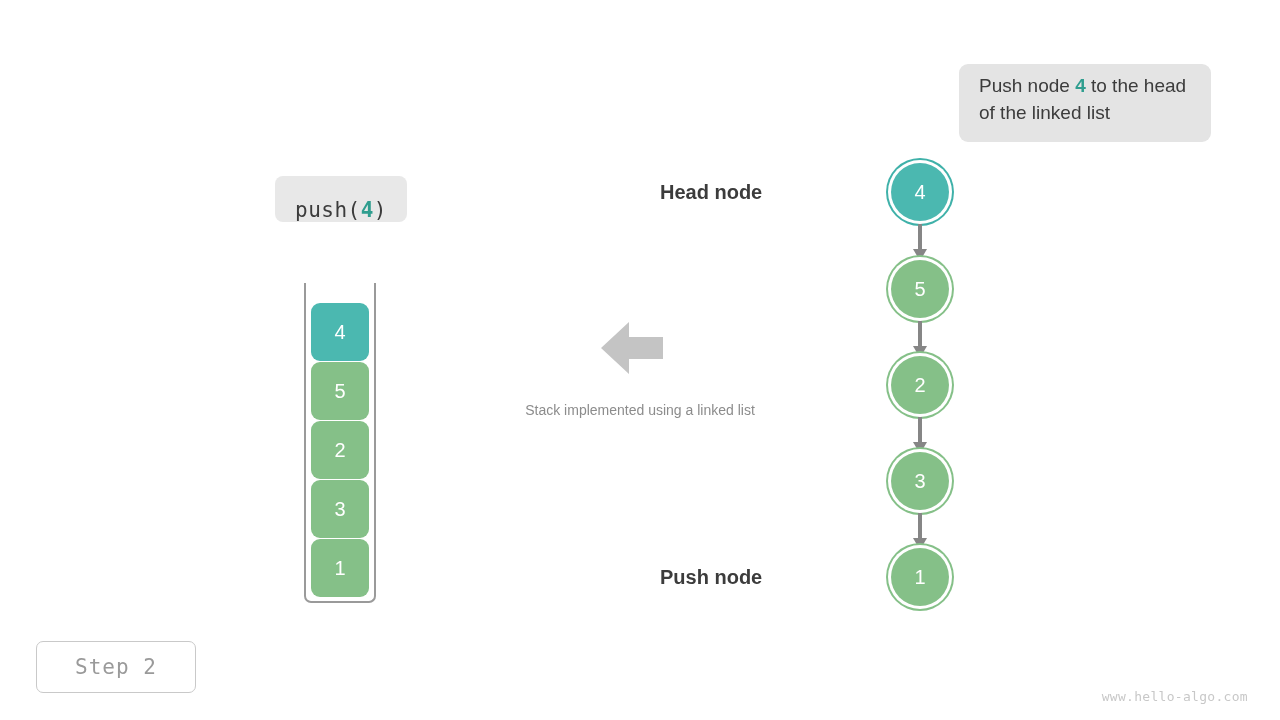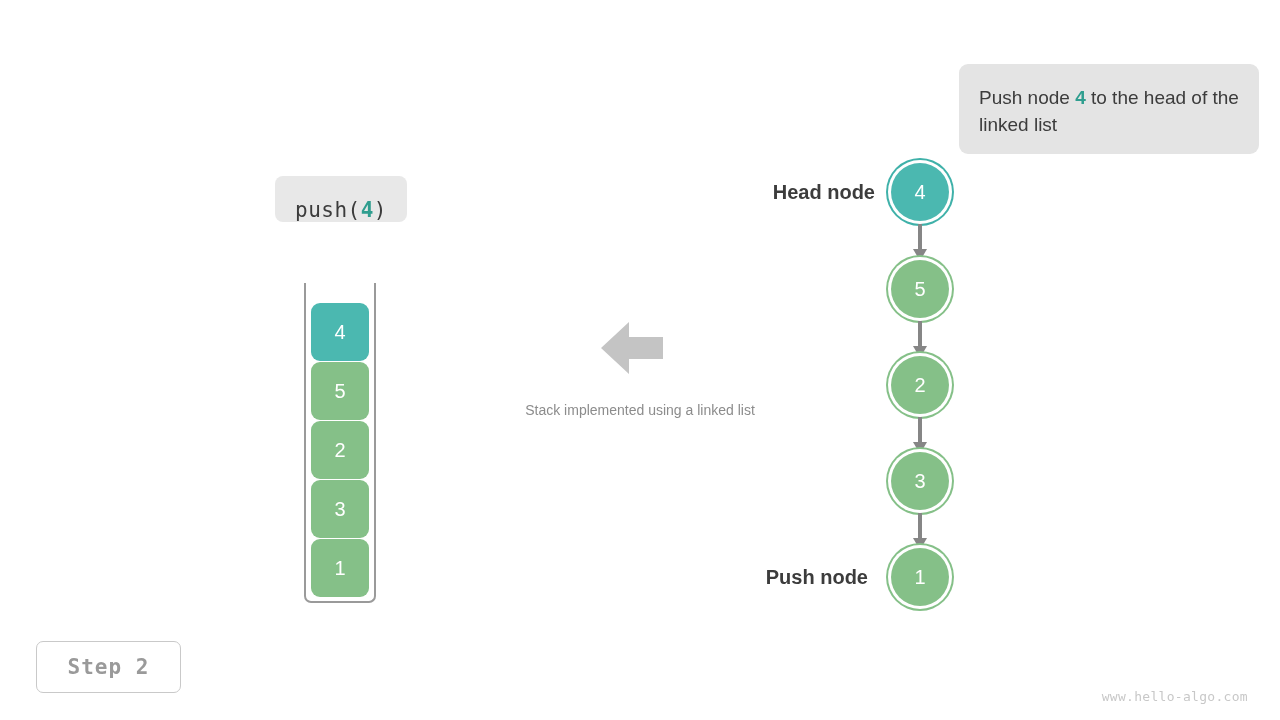--- a/index.html
+++ b/index.html
@@ -14,23 +14,23 @@
     overflow: hidden;
     font-family: "Liberation Sans", sans-serif;
     -webkit-font-smoothing: antialiased;
   }
 
   
   .callout {
     position: absolute;
     left: 959px;
     top: 64px;
-    width: 300px;
-    box-sizing: border-box;
-    padding: 20px 20px 16px 20px;
+    width: 252px;
+    box-sizing: border-box;
+    padding: 8px 20px 16px 20px;
     background: #e4e4e4;
     border-radius: 9px;
     color: #3c3c3c;
     font-size: 19px;
     line-height: 27px;
   }
   .callout .accent {
     color: #2f9e8f;
     font-weight: bold;
   }
@@ -174,42 +174,42 @@
     border-right: 7px solid transparent;
     border-top: 12px solid #868686;
   }
 
   
   .node-label {
     position: absolute;
     font-size: 20px;
     font-weight: bold;
     color: #3c3c3c;
-    text-align: right;
+    text-align: left;
   }
   .label-head { left: 660px; top: 181px; width: 215px; }
   .label-tail { left: 660px; top: 566px; width: 208px; }
 
   
   .step-badge {
     position: absolute;
     left: 36px;
     top: 641px;
-    width: 145px;
+    width: 160px;
     height: 52px;
     box-sizing: border-box;
     border: 1px solid #c9c9c9;
     border-radius: 7px;
     background: #ffffff;
     display: flex;
     align-items: center;
     justify-content: center;
     font-family: "DejaVu Sans Mono", "Liberation Mono", monospace;
     font-size: 21px;
-    font-weight: bold;
+    font-weight: normal;
     color: #9a9a9a;
     letter-spacing: 1px;
   }
 
   
   .watermark {
     position: absolute;
     right: 32px;
     bottom: 16px;
     font-family: "DejaVu Sans Mono", "Liberation Mono", monospace;

